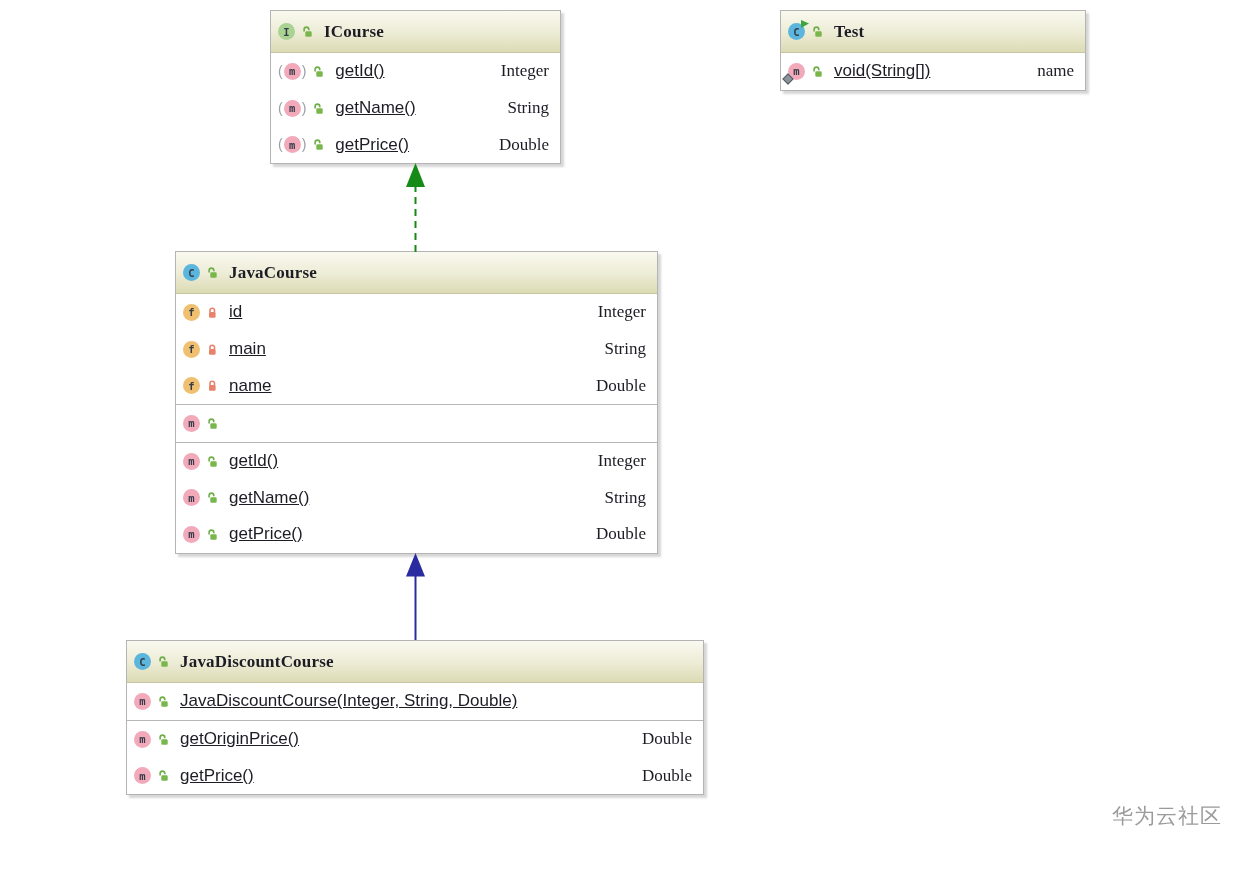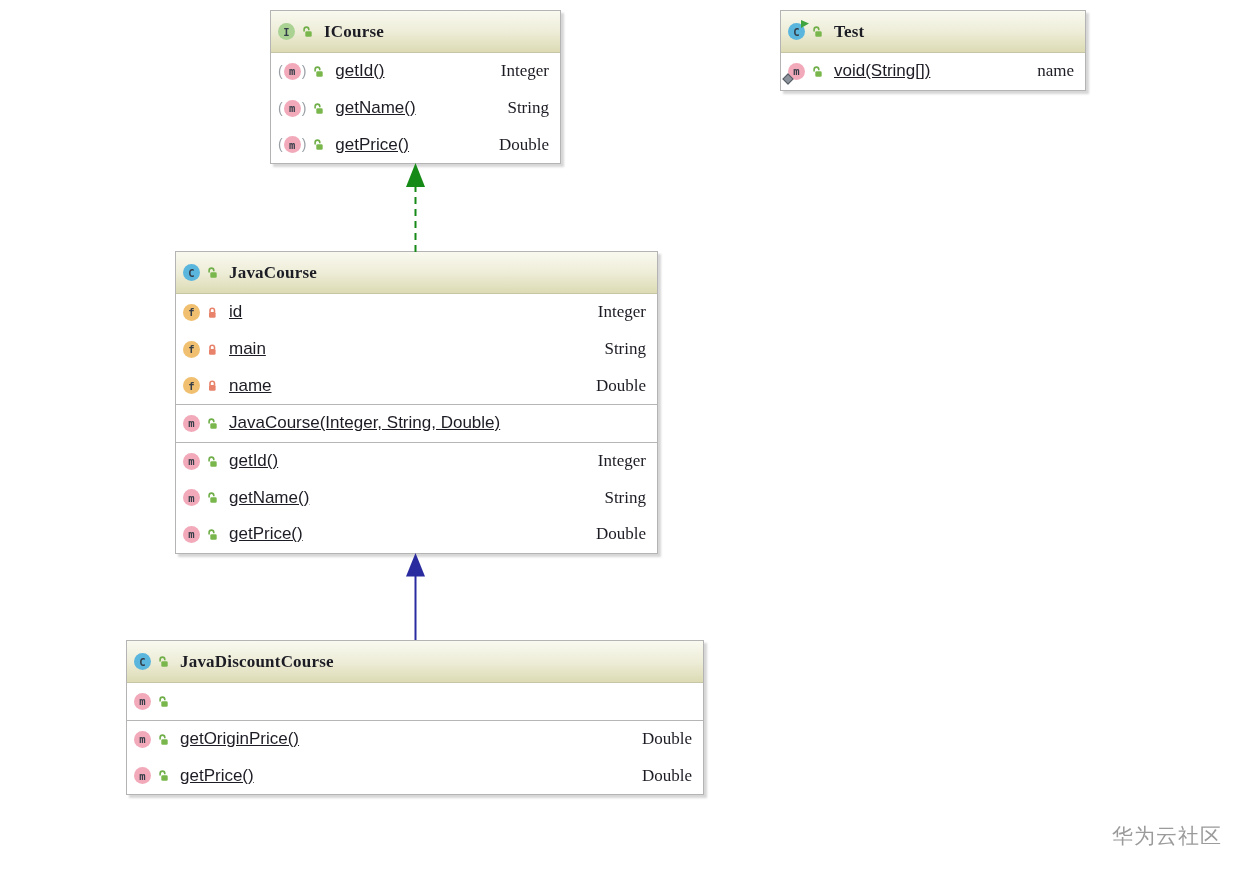--- a/index.html
+++ b/index.html
@@ -52,21 +52,21 @@
     background:#8d939c;border:1px solid #555b63;transform:rotate(45deg);
   }
   
   .play{position:absolute;top:-4px;right:-5px;}
 
   
   svg.edges{position:absolute;inset:0;pointer-events:none;}
 
   
   .watermark{
-    position:absolute;top:822px;right:18px;font-size:21px;color:#9b9b9b;
+    position:absolute;top:802px;right:18px;font-size:21px;color:#9b9b9b;
     letter-spacing:1px;
   }
 </style>
 </head>
 <body>
 
 <div class="canvas">
 
   <div class="uml-box" style="left:270px;top:10px;width:291px;">
     <div class="uml-header">
@@ -218,21 +218,20 @@
       <div class="uml-row">
         <span class="ic ic-method">
             <span>m</span>
           </span>
         <span class="lk">
           <svg width="13" height="13" viewBox="0 0 13 13">
               <path d="M3.1 6.4 L3.1 4.5 A2.35 2.35 0 0 1 7.8 4.5 L7.8 5.3" fill="none" stroke="#6fae48" stroke-width="1.6"></path>
               <rect x="4.3" y="6.2" width="6.4" height="5.5" rx="1.3" fill="#79b74d"></rect>
             </svg>
         </span>
-        <span class="nm">JavaCourse(Integer, String, Double)</span>
         <span class="tp"></span>
       </div>
     </div>
     <div class="sec">
       <div class="uml-row">
         <span class="ic ic-method">
             <span>m</span>
           </span>
         <span class="lk">
           <svg width="13" height="13" viewBox="0 0 13 13">
@@ -289,20 +288,21 @@
       <div class="uml-row">
         <span class="ic ic-method">
             <span>m</span>
           </span>
         <span class="lk">
           <svg width="13" height="13" viewBox="0 0 13 13">
               <path d="M3.1 6.4 L3.1 4.5 A2.35 2.35 0 0 1 7.8 4.5 L7.8 5.3" fill="none" stroke="#6fae48" stroke-width="1.6"></path>
               <rect x="4.3" y="6.2" width="6.4" height="5.5" rx="1.3" fill="#79b74d"></rect>
             </svg>
         </span>
+        <span class="nm">JavaDiscountCourse(Integer, String, Double)</span>
         <span class="tp"></span>
       </div>
     </div>
     <div class="sec">
       <div class="uml-row">
         <span class="ic ic-method">
             <span>m</span>
           </span>
         <span class="lk">
           <svg width="13" height="13" viewBox="0 0 13 13">

